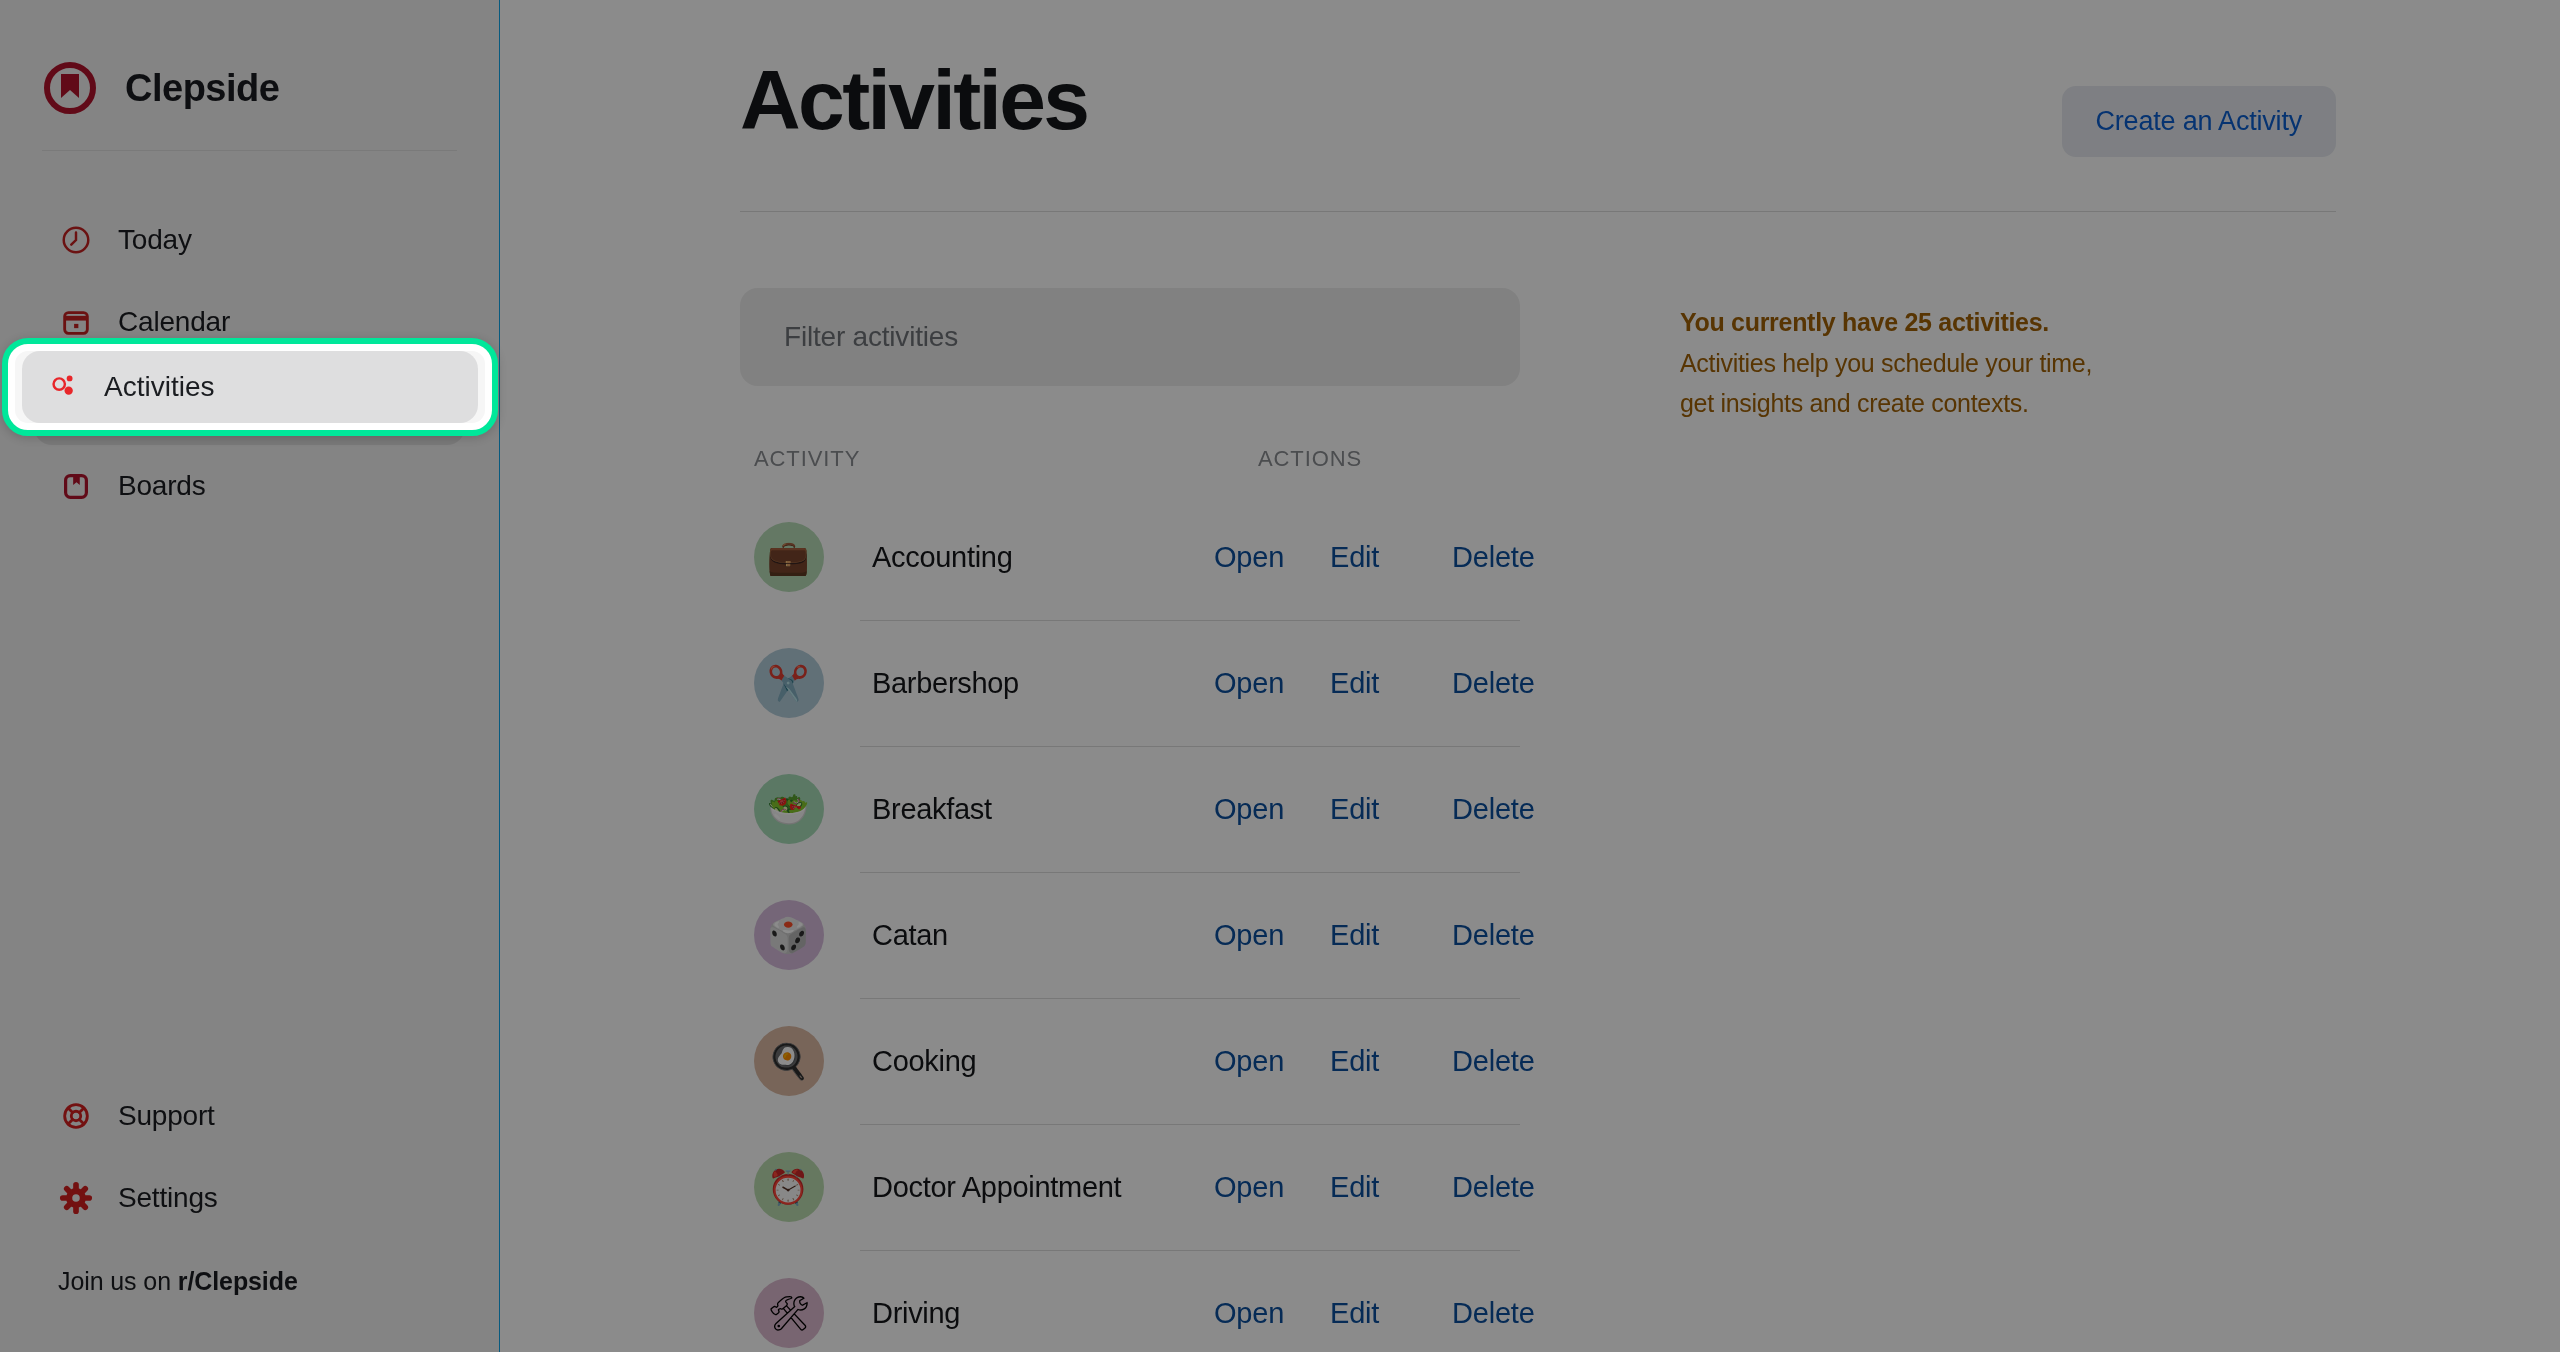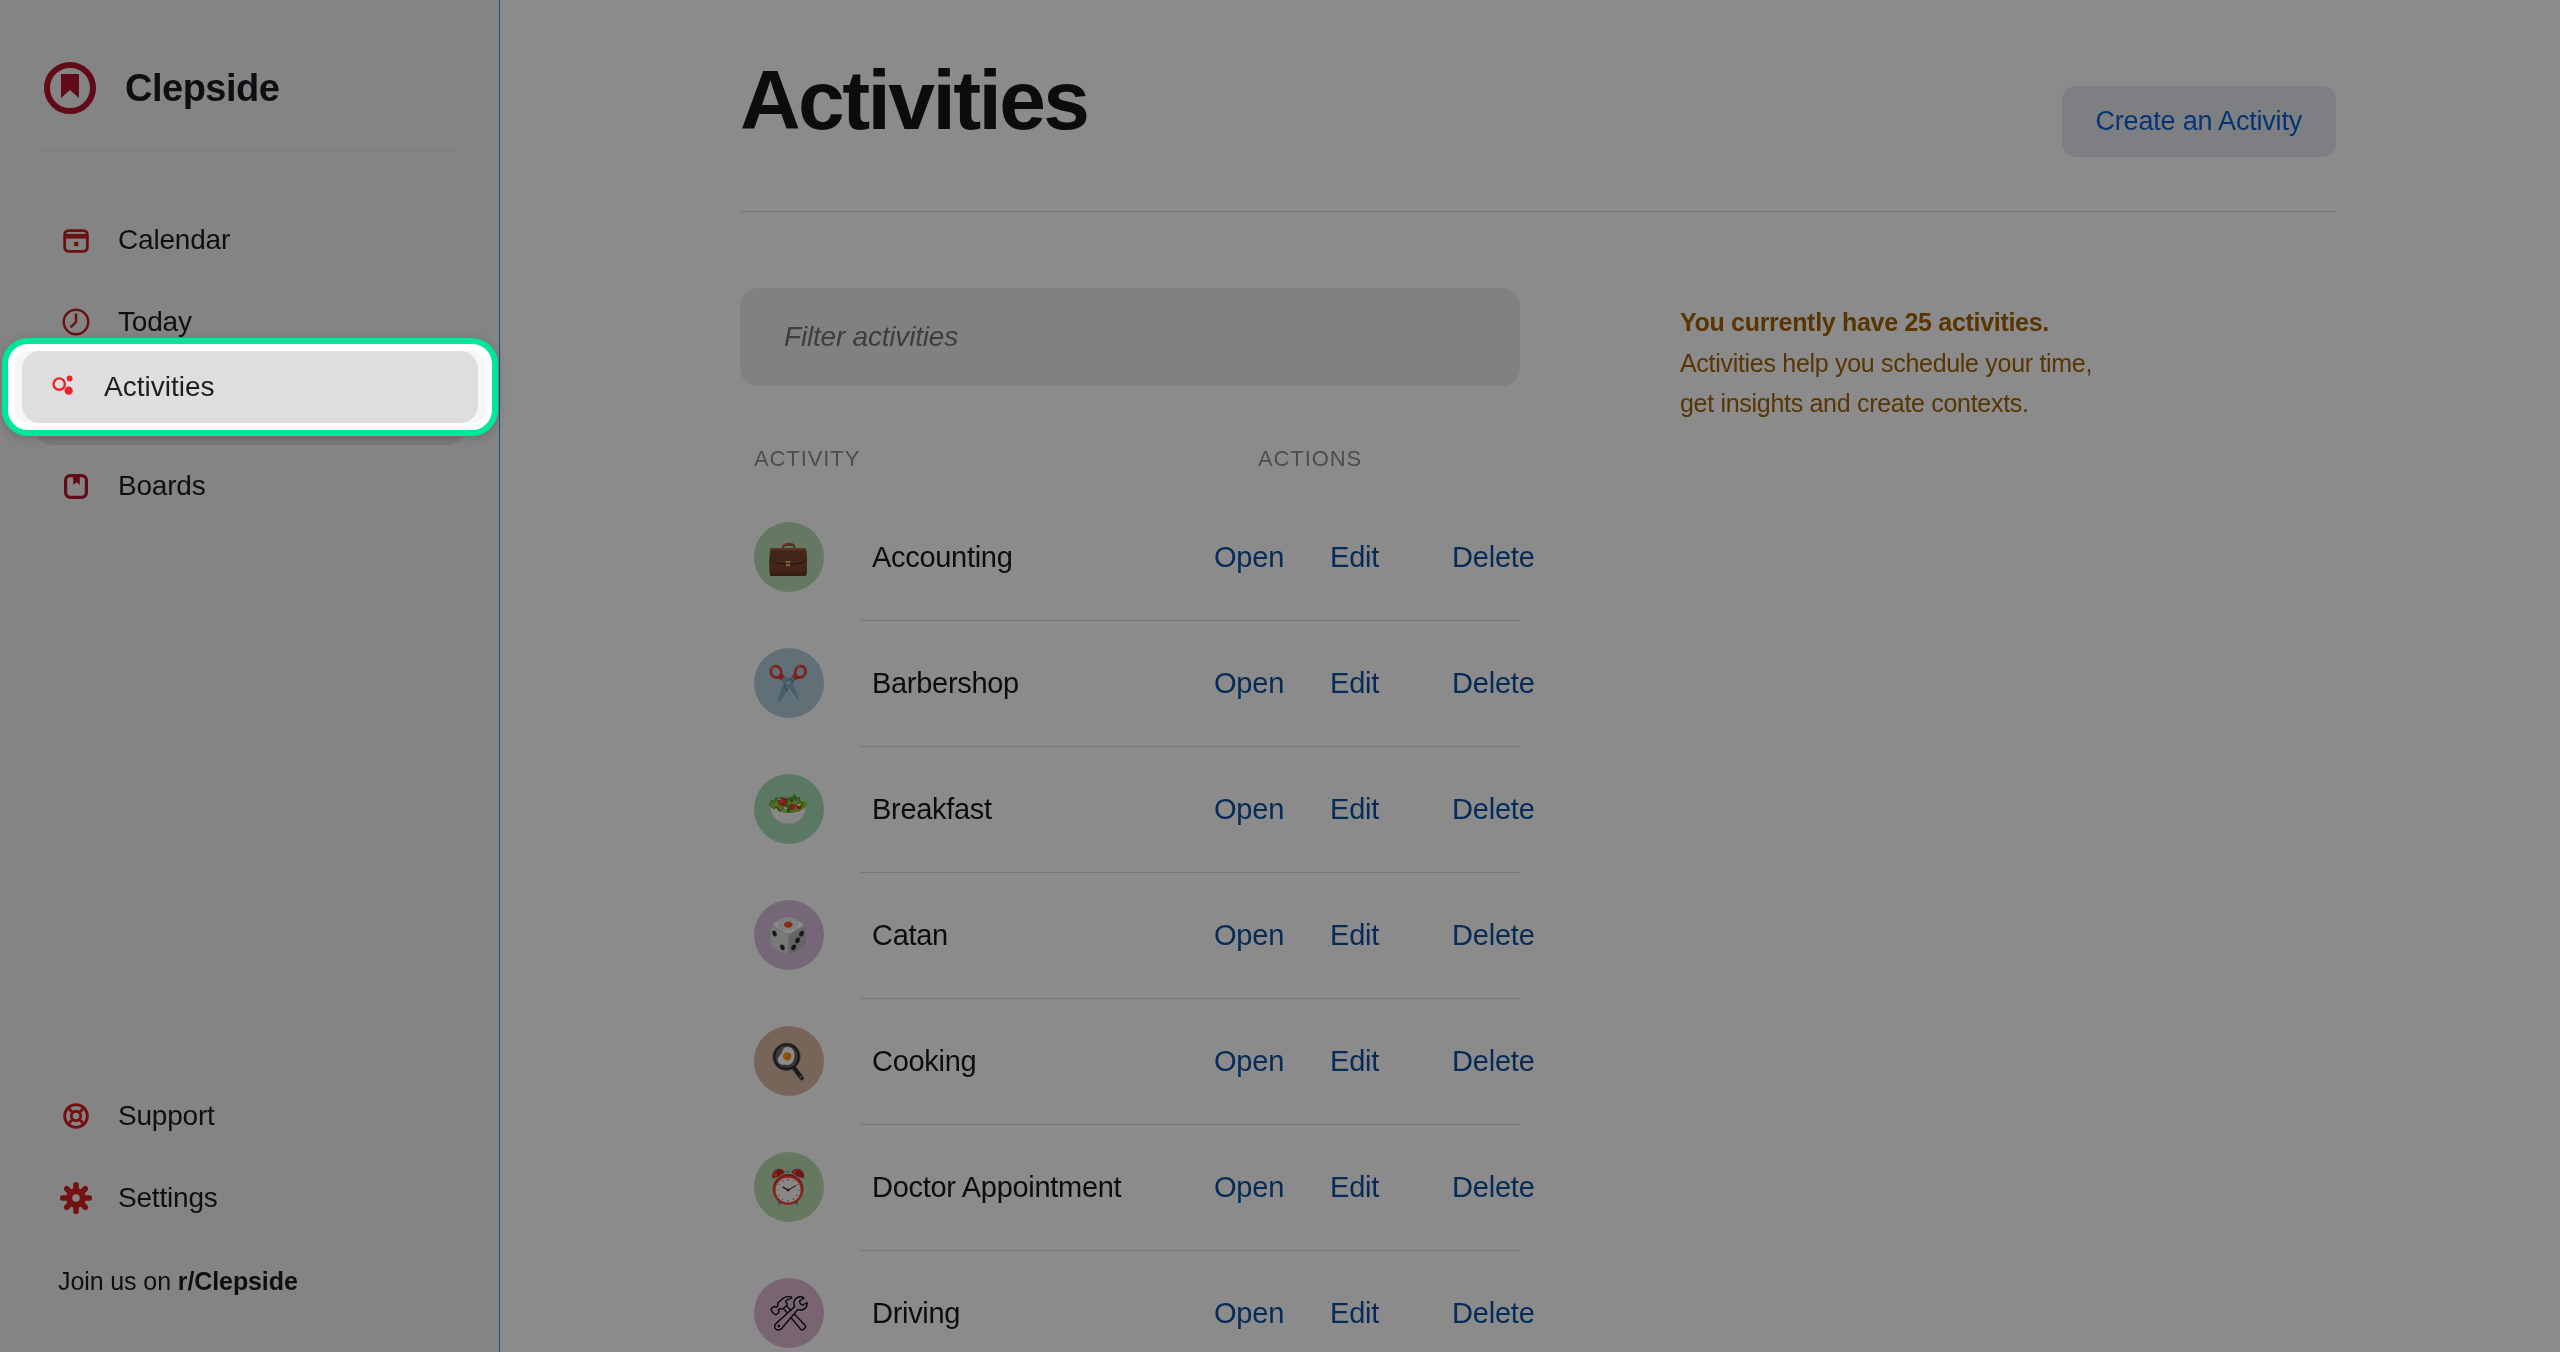--- a/index.html
+++ b/index.html
@@ -202,21 +202,20 @@
   }
   .filter-input {
     border: none;
     outline: none;
     background: transparent;
     font-family: inherit;
     font-size: 28px;
     color: #701a75;
     width: 100%;
     letter-spacing: -0.2px;
-    font-style: italic;
   }
   .filter-input::placeholder { color: #6f7378; opacity: 1; }
 
   
   .table-head {
     display: flex;
     align-items: center;
     padding: 60px 14px 0 14px;
     gap: 44px;
   }
@@ -350,36 +349,36 @@
       </span>
       <span class="brand-name">Clepside</span>
     </div>
     <div class="brand-rule"></div>
 
     <nav class="nav">
 
       <div class="nav-item">
         <span class="nav-icon">
           <svg viewBox="0 0 36 36" width="34" height="34" aria-hidden="true">
+            <circle cx="18" cy="18" r="13" fill="none" stroke="#c42121" stroke-width="2.6"></circle>
+            <path d="M18 10 v8 l-5 5" fill="none" stroke="#c42121" stroke-width="2.6" stroke-linecap="round"></path>
+          </svg>
+        </span>
+        <span class="nav-label">Today</span>
+      </div>
+
+      <div class="nav-item">
+        <span class="nav-icon">
+          <svg viewBox="0 0 36 36" width="34" height="34" aria-hidden="true">
             <rect x="6" y="8" width="24" height="22" rx="4" fill="none" stroke="#c42121" stroke-width="3"></rect>
             <path d="M6 14 h24" stroke="#c42121" stroke-width="5"></path>
             <rect x="16" y="20" width="4.5" height="4.5" fill="#c42121"></rect>
           </svg>
         </span>
         <span class="nav-label">Calendar</span>
-      </div>
-
-      <div class="nav-item">
-        <span class="nav-icon">
-          <svg viewBox="0 0 36 36" width="34" height="34" aria-hidden="true">
-            <circle cx="18" cy="18" r="13" fill="none" stroke="#c42121" stroke-width="2.6"></circle>
-            <path d="M18 10 v8 l-5 5" fill="none" stroke="#c42121" stroke-width="2.6" stroke-linecap="round"></path>
-          </svg>
-        </span>
-        <span class="nav-label">Today</span>
       </div>
 
       <div class="nav-item is-active">
         <div class="nav-inner">
           <span class="nav-icon">
             <svg viewBox="0 0 36 36" width="34" height="34" aria-hidden="true">
               <circle cx="14" cy="17" r="6" fill="none" stroke="#e8262a" stroke-width="2.6"></circle>
               <circle cx="25" cy="11" r="3.1" fill="#e8262a"></circle>
               <circle cx="24" cy="24" r="4.4" fill="#e8262a"></circle>
             </svg>

